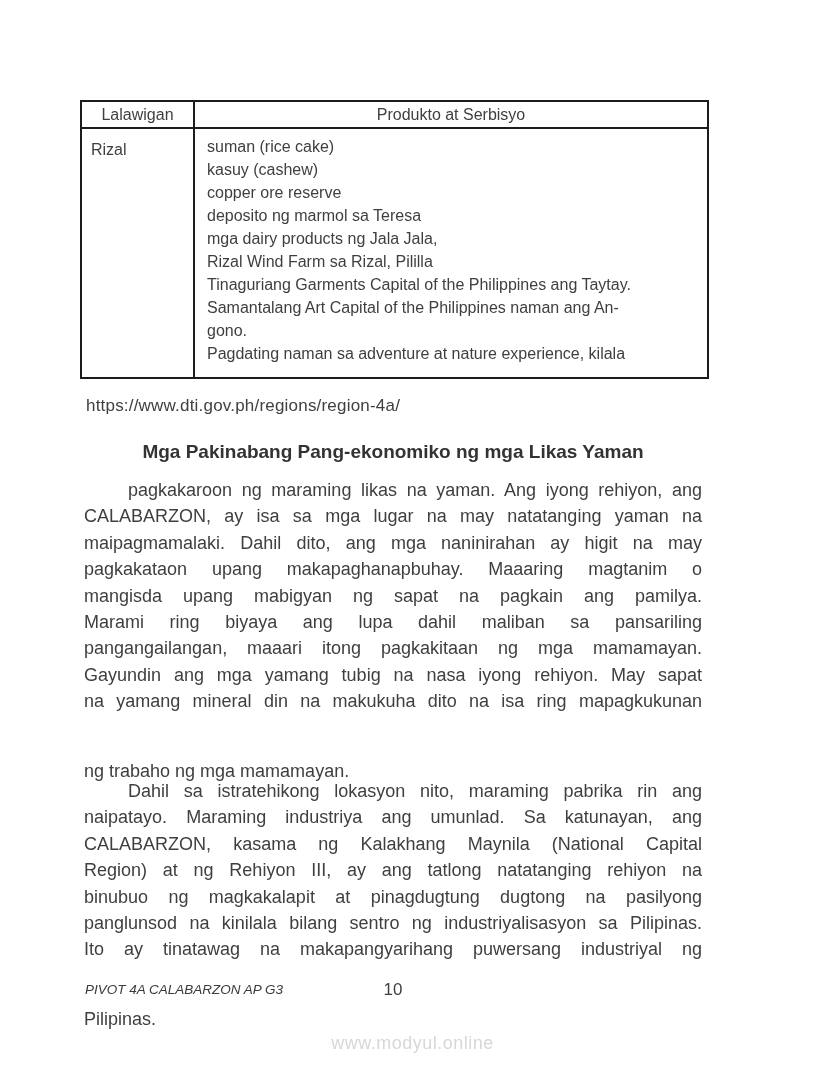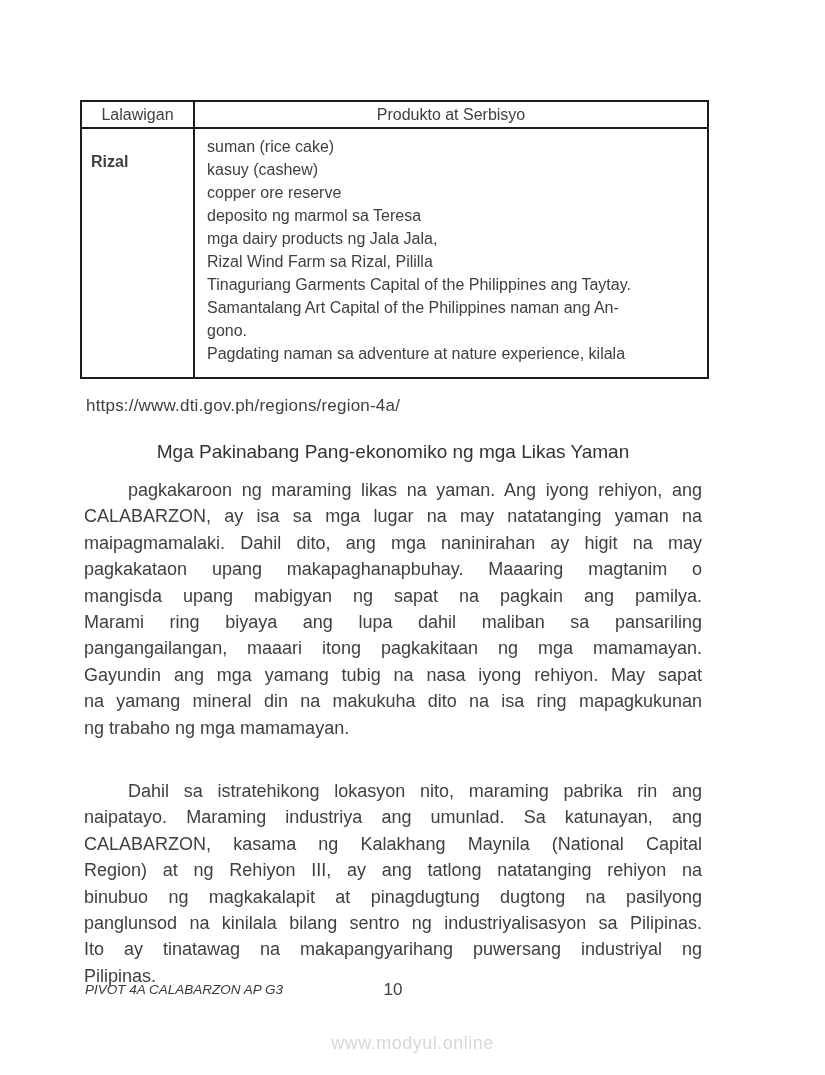--- a/index.html
+++ b/index.html
@@ -30,22 +30,21 @@
     color: #3f3f3f;
   }
   .col-lalawigan { width: 113px; }
   .doc-table th {
     height: 27px;
     text-align: center;
     padding: 2px 4px;
   }
   td.cell-lalawigan {
     vertical-align: top;
-    padding: 24px 4px 4px 9px;
-    font-weight: bold;
+    padding: 12px 4px 4px 9px;
   }
   td.cell-produkto {
     vertical-align: top;
     padding: 6px 8px 12px 12px;
   }
   .produkto-line { line-height: 23px; white-space: nowrap; }
 
   
   .source-url {
     position: absolute;
@@ -55,37 +54,37 @@
     letter-spacing: 0.2px;
   }
 
   
   .section-heading {
     position: absolute;
     left: 84px;
     top: 441px;
     width: 618px;
     text-align: center;
-    font-weight: normal;
+    font-weight: bold;
     font-size: 19px;
     color: #333333;
   }
   .para {
     position: absolute;
     left: 84px;
     width: 618px;
     font-size: 18px;
   }
   .para .line {
     line-height: 26.4px;
     text-align: justify;
     text-align-last: justify;
   }
   .para div.line:first-of-type { text-indent: 44px; }
-  .para div.line:last-of-type { text-align-last: left; }
+  .para div.line:last-of-type { text-align-last: left; margin-top: 43px; }
   .para-1 { top: 477px; }
   .para-2 { top: 778px; }
 
   
   .footer-label {
     position: absolute;
     left: 85px;
     top: 982px;
     font-size: 13.5px;
     font-style: italic;

